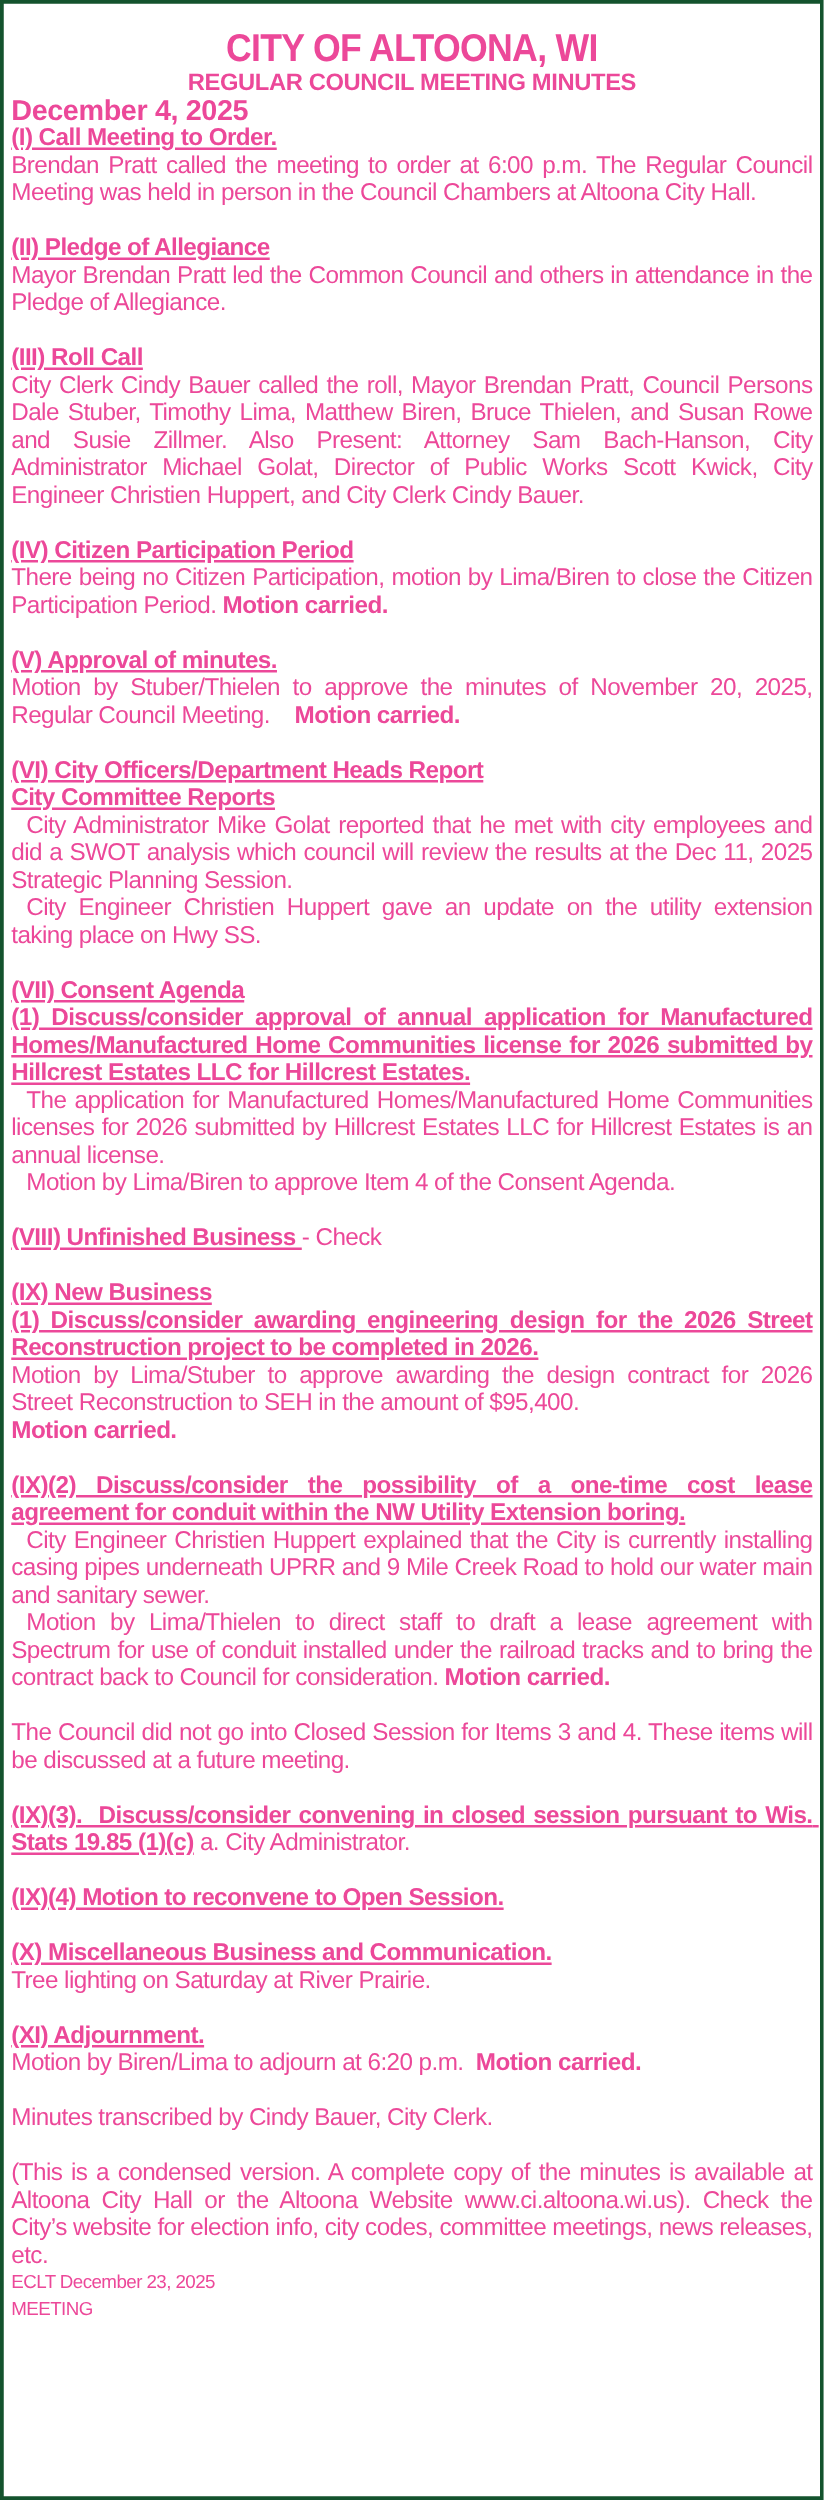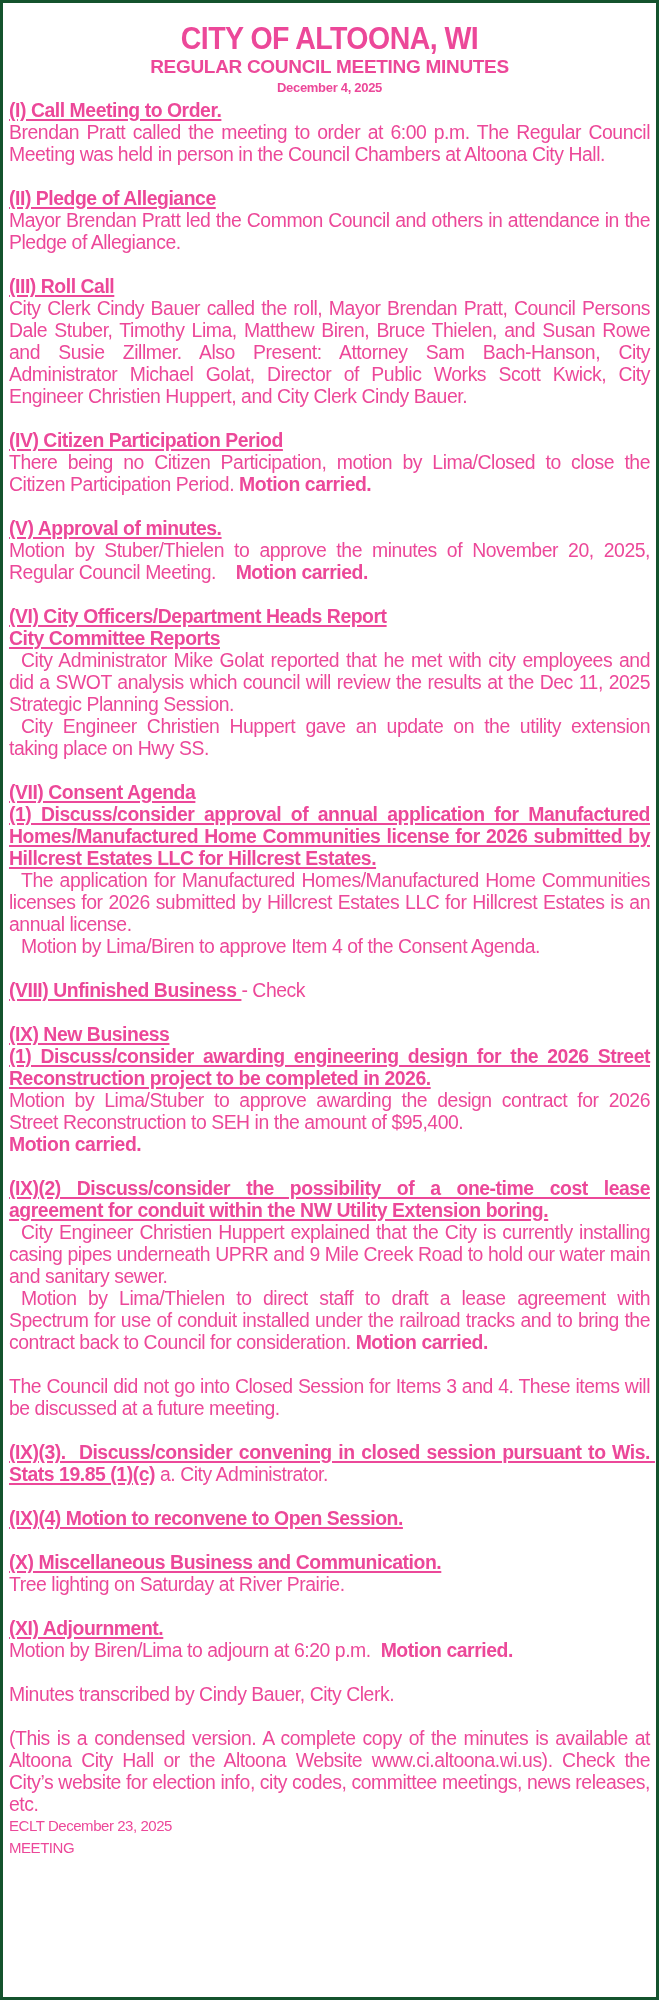--- a/index.html
+++ b/index.html
@@ -10,21 +10,21 @@
     border: 3px solid #14532d;
     padding: 8px 6px 0 6px;
     font-family: "Liberation Sans", sans-serif;
     color: #ec4899;
     font-size: 19.4px;
     line-height: 22px;
     letter-spacing: -0.45px;
   }
   .title { text-align: center; font-weight: bold; font-size: 31px; line-height: 31px; margin: 12px 0 2px 0; letter-spacing: -0.6px; transform: scaleX(0.92); }
   .subtitle { text-align: center; font-weight: bold; font-size: 19px; line-height: 21px; letter-spacing: -0.3px; }
-  .date { text-align: center; font-weight: bold; font-size: 13px; line-height: 22px; letter-spacing: -0.3px; }
+  .date { font-weight: bold; font-size: 23px; line-height: 22px; letter-spacing: -0.3px; }
   .h { font-weight: bold; text-decoration: underline; text-decoration-thickness: 1.5px; text-underline-offset: 2px; }
   .sec { margin-bottom: 22px; }
   p { margin: 0; text-align: justify; }
   .ind { text-indent: 12px; }
   .b { font-weight: bold; }
   .right { font-size: 15px; line-height: 22px; }
   .tight { margin-bottom: 0; }
 </style>
 </head>
 <body>
@@ -44,21 +44,21 @@
     <p>Mayor Brendan Pratt led the Common Council and others in attendance in the Pledge of Allegiance.</p>
   </div>
 
   <div class="sec">
     <div class="h">(III) Roll Call</div>
     <p>City Clerk Cindy Bauer called the roll, Mayor Brendan Pratt, Council Persons Dale Stuber, Timothy Lima, Matthew Biren, Bruce Thielen, and Susan Rowe and Susie Zillmer.  Also Present: Attorney Sam Bach-Hanson, City Administrator Michael Golat, Director of Public Works Scott Kwick, City Engineer Christien Huppert, and City Clerk Cindy Bauer.</p>
   </div>
 
   <div class="sec">
     <div class="h">(IV) Citizen Participation Period</div>
-    <p><span>There being no Citizen Participation, motion by Lima/Closed to close the Citizen Participation Period.  </span><span class="b">Motion carried.</span></p>
+    <p><span>There being no Citizen Participation, motion by Lima/Biren to close the Citizen Participation Period.  </span><span class="b">Motion carried.</span></p>
   </div>
 
   <div class="sec">
     <div class="h">(V) Approval of minutes.</div>
     <p><span style="white-space:pre-wrap">Motion by Stuber/Thielen to approve the minutes of November 20, 2025, Regular Council Meeting.    </span><span class="b">Motion carried.</span></p>
   </div>
 
   <div class="sec">
     <div class="h">(VI) City Officers/Department Heads Report</div>
     <div class="h">City Committee Reports</div>

